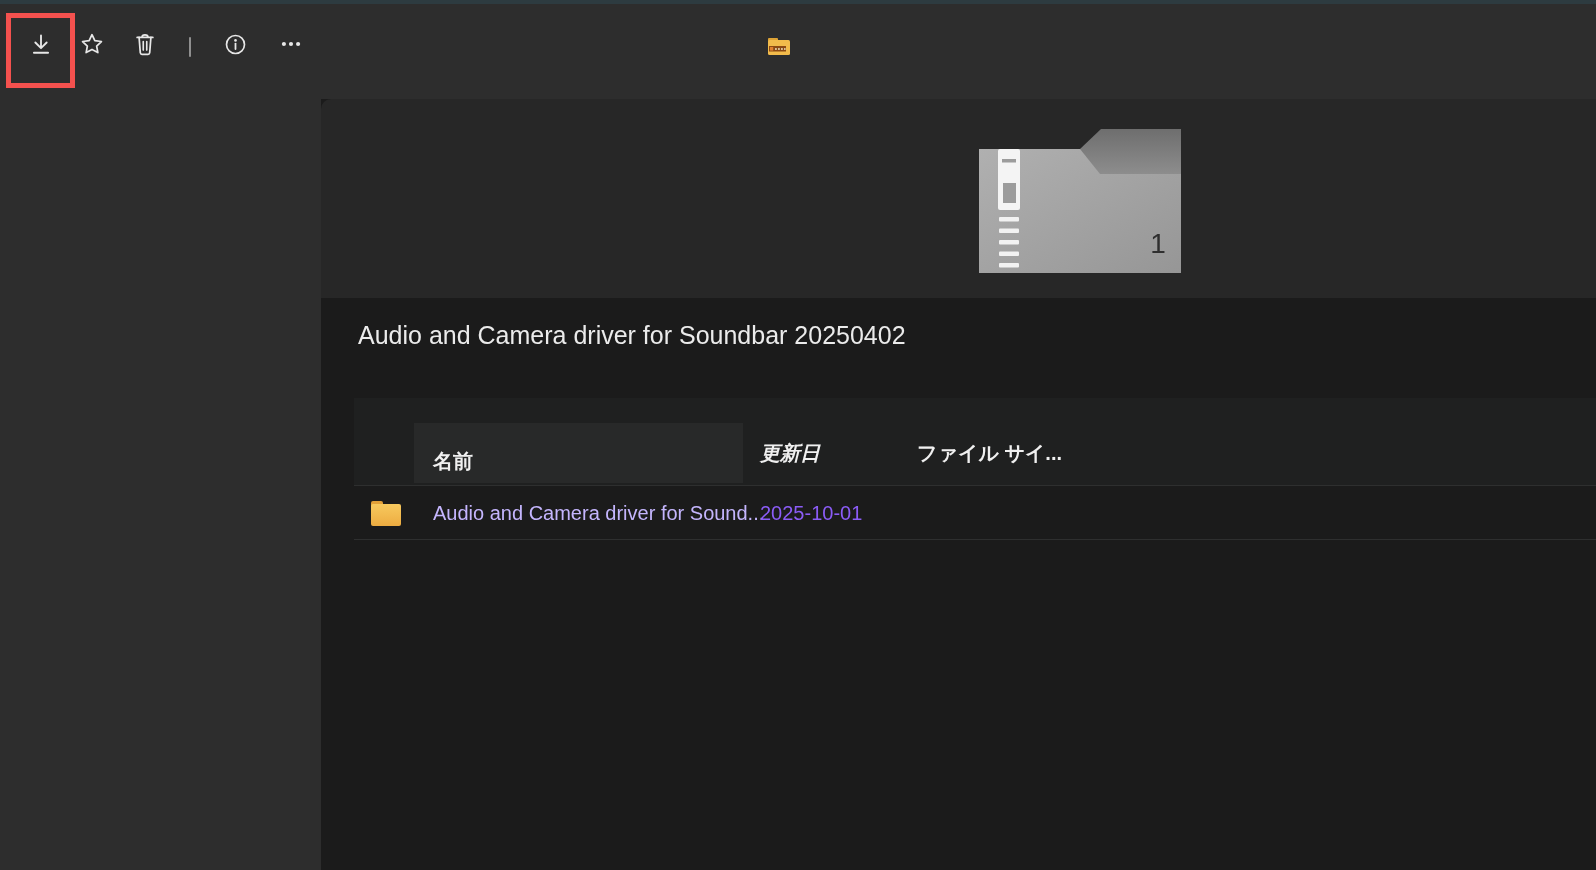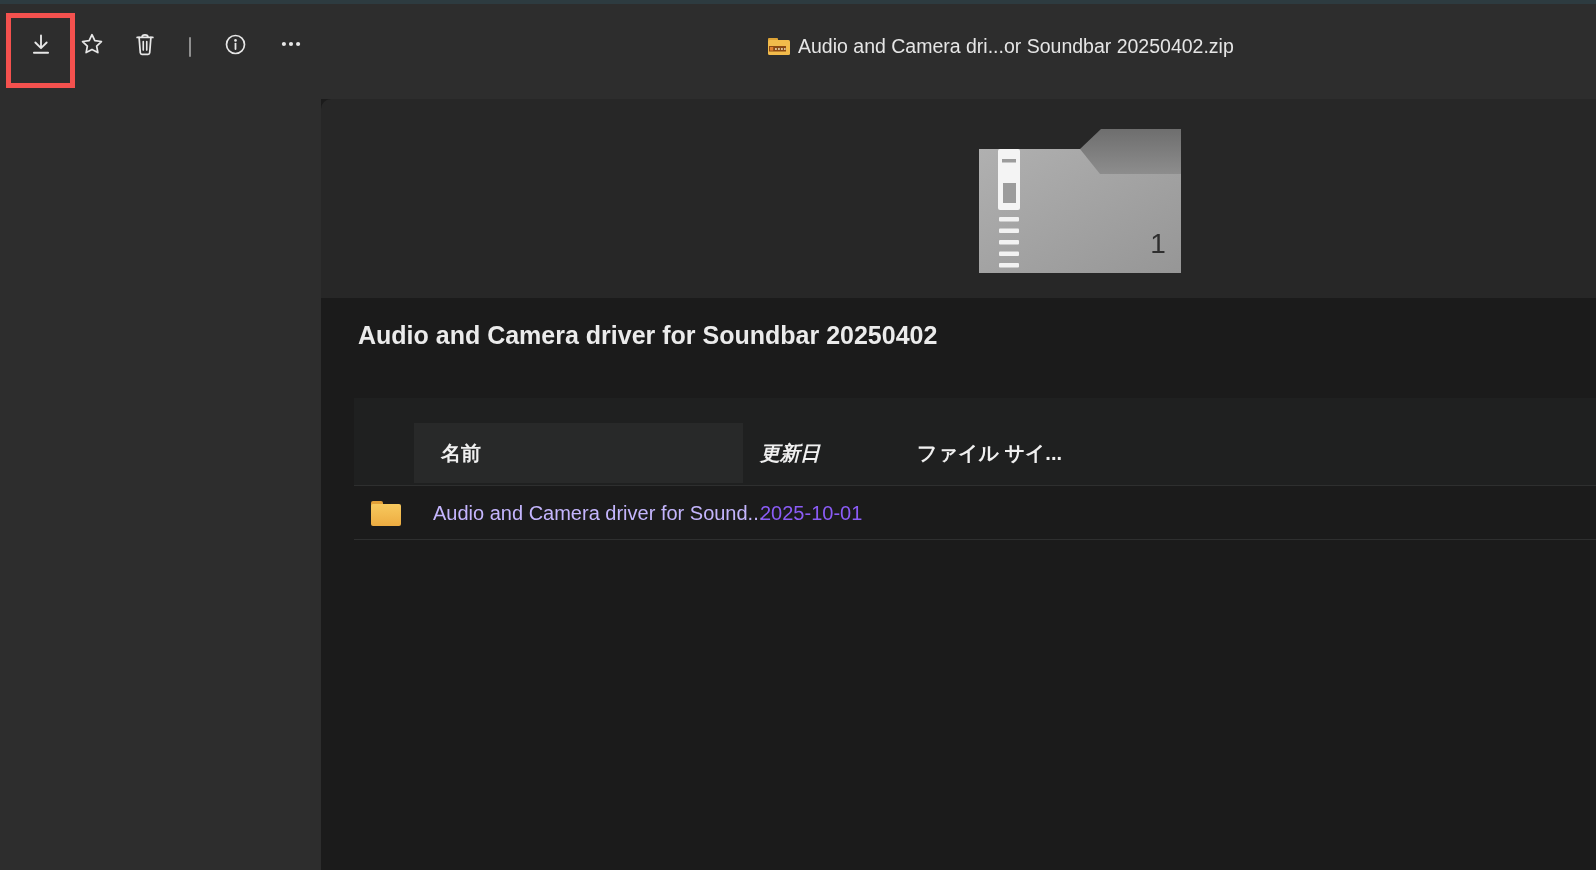--- a/index.html
+++ b/index.html
@@ -27,30 +27,30 @@
                display: flex; align-items: center; gap: 8px; }
   .doc-title span { color: #e5e5e5; font-size: 19.5px; white-space: nowrap; }
 
   
   .main { position: absolute; left: 321px; top: 99px; width: 1275px; height: 771px; background: #1b1b1b; }
   .sidebar { position: absolute; left: 0; top: 99px; width: 321px; height: 771px; background: #2d2d2d; }
   .banner { position: absolute; left: 0; top: 0; width: 1275px; height: 199px; background: #272727;
             border-top-left-radius: 10px; }
   .zip-thumb { position: absolute; left: 658px; top: 30px; width: 203px; height: 144px; }
 
-  .heading { position: absolute; left: 37px; top: 222px; font-size: 25px; font-weight: bold;
+  .heading { position: absolute; left: 37px; top: 222px; font-size: 25px; font-weight: normal;
              color: #ebebeb; white-space: nowrap; }
 
   
   .file-table { position: absolute; left: 33px; top: 299px; width: 1242px; }
   .ft-header { position: relative; height: 88px; background: #1f2020; border-bottom: 1px solid #2e2f2f; }
   .ft-name-hl { position: absolute; left: 60px; top: 25px; width: 329px; height: 60px; background: #282929; }
   .ft-col { position: absolute; top: 42px; font-size: 20px; font-weight: bold; color: #f0f0f0;
             line-height: 26px; white-space: nowrap; cursor: pointer; }
-  .ft-col.c-name { left: 87px; }
+  .ft-col.c-name { left: 79px; margin-top: 8px; }
   .ft-col.c-date { left: 406px; font-style: italic; }
   .ft-col.c-size { left: 563px; }
   .ft-row { position: relative; height: 54px; border-bottom: 1px solid #2e2f2f; }
   .ft-row .row-folder-icon { position: absolute; left: 17px; top: 15px; }
   .ft-cell-name { position: absolute; left: 79px; top: 0; height: 54px; display: flex; align-items: center;
                   font-size: 20px; color: #c4b5fd; white-space: nowrap; cursor: pointer; }
   .ft-cell-date { position: absolute; left: 406px; top: 0; height: 54px; display: flex; align-items: center;
                   font-size: 20px; color: #8b5cf6; white-space: nowrap; }
 </style>
 </head>
@@ -105,21 +105,20 @@
     <svg width="22" height="19" viewBox="0 0 22 19">
       <rect x="0" y="1" width="10" height="6" rx="1" fill="#dda336"></rect>
       <rect x="0" y="3" width="22" height="15" rx="1.5" fill="#f2bb4b"></rect>
       <rect x="1" y="9" width="17" height="5.5" fill="#8c4a14"></rect>
       <rect x="2" y="10" width="3.2" height="3.6" fill="#e08030"></rect>
       <rect x="7" y="11.2" width="1.8" height="1.6" fill="#ecdcba"></rect>
       <rect x="10" y="11.2" width="1.8" height="1.6" fill="#ecdcba"></rect>
       <rect x="13" y="11.2" width="1.8" height="1.6" fill="#ecdcba"></rect>
       <rect x="16" y="11.2" width="1.6" height="1.6" fill="#ecdcba"></rect>
     </svg>
-    <span>Audio and Camera dri...or Soundbar 20250402.zip</span>
   </div>
 </div>
 
 <div class="sidebar"></div>
 
 <div class="main">
 
   <div class="banner">
     <svg class="zip-thumb" viewBox="0 0 203 144">
       <defs>

